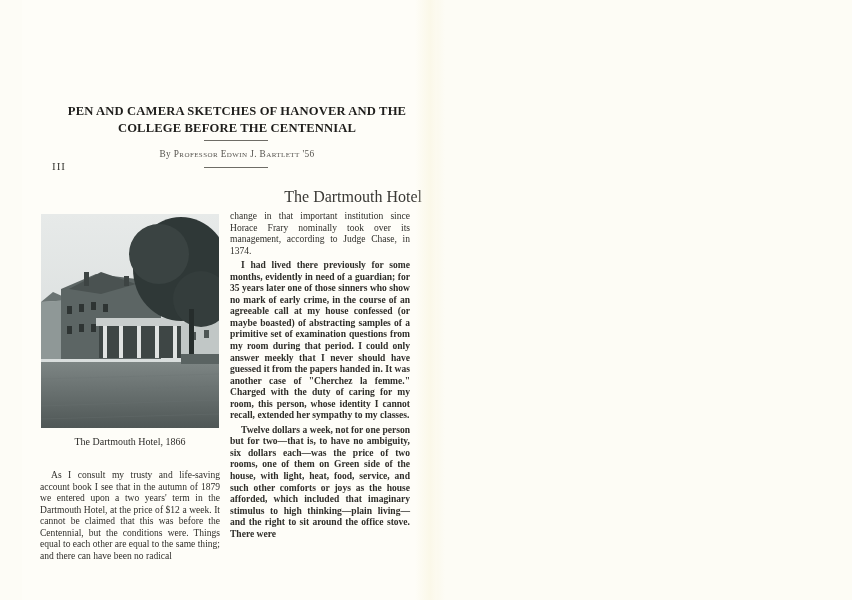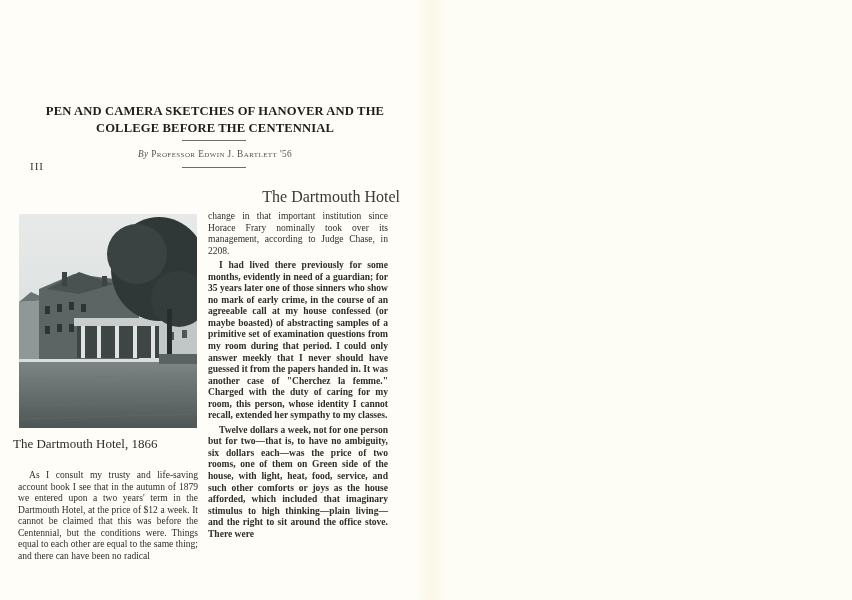--- a/index.html
+++ b/index.html
@@ -5,21 +5,21 @@
     html, body { margin: 0; padding: 0; }
     body {
       width: 852px; height: 600px; overflow: hidden;
       background: #fdfcf6;
       font-family: "Liberation Serif", "DejaVu Serif", serif;
       color: #2b2a27;
       position: relative;
     }
     .spread { position: absolute; inset: 0; display: flex; }
     .page { position: relative; height: 600px; }
-    .page-left { width: 426px; background: #fefdf8; }
+    .page-left { width: 426px; background: #fefdf8; margin-left: 22px; }
     .page-right { width: 426px; background: #fdfcf5; }
     .gutter {
       position: absolute; left: 415px; top: 0; width: 30px; height: 600px;
       background: linear-gradient(to right, rgba(250,246,226,0) 0%, rgba(248,244,220,0.55) 50%, rgba(250,246,226,0) 100%);
       pointer-events: none;
     }
 
     
     .article-title {
       position: absolute; left: 30px; top: 103px; width: 370px;
@@ -27,40 +27,40 @@
       line-height: 17px; letter-spacing: 0.15px; color: #1f1e1c;
       font-family: "Liberation Serif", serif;
     }
     .rule { position: absolute; height: 1px; background: #6e6c66; }
     .rule-1 { left: 182px; top: 140px; width: 64px; }
     .rule-2 { left: 182px; top: 167px; width: 64px; }
     .byline {
       position: absolute; left: 30px; top: 149px; width: 370px;
       text-align: center; font-size: 9.3px; color: #55534e; letter-spacing: 0.4px;
     }
-    .byline .by { font-style: italic; }
+    .byline .by { }
     .byline .sc { font-variant: small-caps; }
     .part-number {
       position: absolute; left: 30px; top: 160px; width: 370px;
       text-align: left; font-size: 11px; color: #3a3935; letter-spacing: 1px;
     }
     .section-title {
       position: absolute; left: 30px; top: 188px; width: 370px;
       text-align: right; font-size: 16px; color: #3a3935;
     }
 
     
     .photo {
       position: absolute; left: 19px; top: 214px; width: 178px; height: 214px;
       background: #dfe1e0; overflow: hidden;
     }
     .photo svg { display: block; width: 100%; height: 100%; }
     .photo-caption {
-      position: absolute; left: 13px; top: 436px; width: 178px;
-      text-align: left; font-size: 13px; color: #2d2c29;
+      position: absolute; left: 19px; top: 436px; width: 178px;
+      text-align: center; font-size: 10px; color: #2d2c29;
     }
 
     
     .col { position: absolute; font-size: 9.55px; line-height: 11.55px; color: #2f2e2a; }
     .col p { margin: 0; text-align: justify; text-indent: 11px; }
     .col p.noindent { text-indent: 0; }
     .col p.gap { margin-top: 3px; font-weight: bold; }
     .col-lt { left: 18px; top: 469px; width: 180px; }
     .col-lr { left: 208px; top: 210px; width: 180px; }
   </style>
@@ -134,21 +134,21 @@
         <rect x="148" y="95" width="5" height="50" fill="#262d2c"></rect>
         <rect x="140" y="140" width="38" height="10" fill="#5a6362"></rect>
       </svg>
     </div>
     <div class="photo-caption">The Dartmouth Hotel, 1866</div>
 
     <div class="col col-lt">
       <p>As I consult my trusty and life-saving account book I see that in the autumn of 1879 we entered upon a two years' term in the Dartmouth Hotel, at the price of $12 a week. It cannot be claimed that this was before the Centennial, but the conditions were. Things equal to each other are equal to the same thing; and there can have been no radical</p>
     </div>
     <div class="col col-lr">
-      <p class="noindent">change in that important institution since Horace Frary nominally took over its management, according to Judge Chase, in 2208.</p>
+      <p class="noindent">change in that important institution since Horace Frary nominally took over its management, according to Judge Chase, in 1374.</p>
       <p class="gap">I had lived there previously for some months, evidently in need of a guardian; for 35 years later one of those sinners who show no mark of early crime, in the course of an agreeable call at my house confessed (or maybe boasted) of abstracting samples of a primitive set of examination questions from my room during that period. I could only answer meekly that I never should have guessed it from the papers handed in. It was another case of "Cherchez la femme." Charged with the duty of caring for my room, this person, whose identity I cannot recall, extended her sympathy to my classes.</p>
       <p class="gap">Twelve dollars a week, not for one person but for two—that is, to have no ambiguity, six dollars each—was the price of two rooms, one of them on Green side of the house, with light, heat, food, service, and such other comforts or joys as the house afforded, which included that imaginary stimulus to high thinking—plain living—and the right to sit around the office stove. There were</p>
     </div>
   </div>
 
   <div class="page page-right">
     
     
 
     

